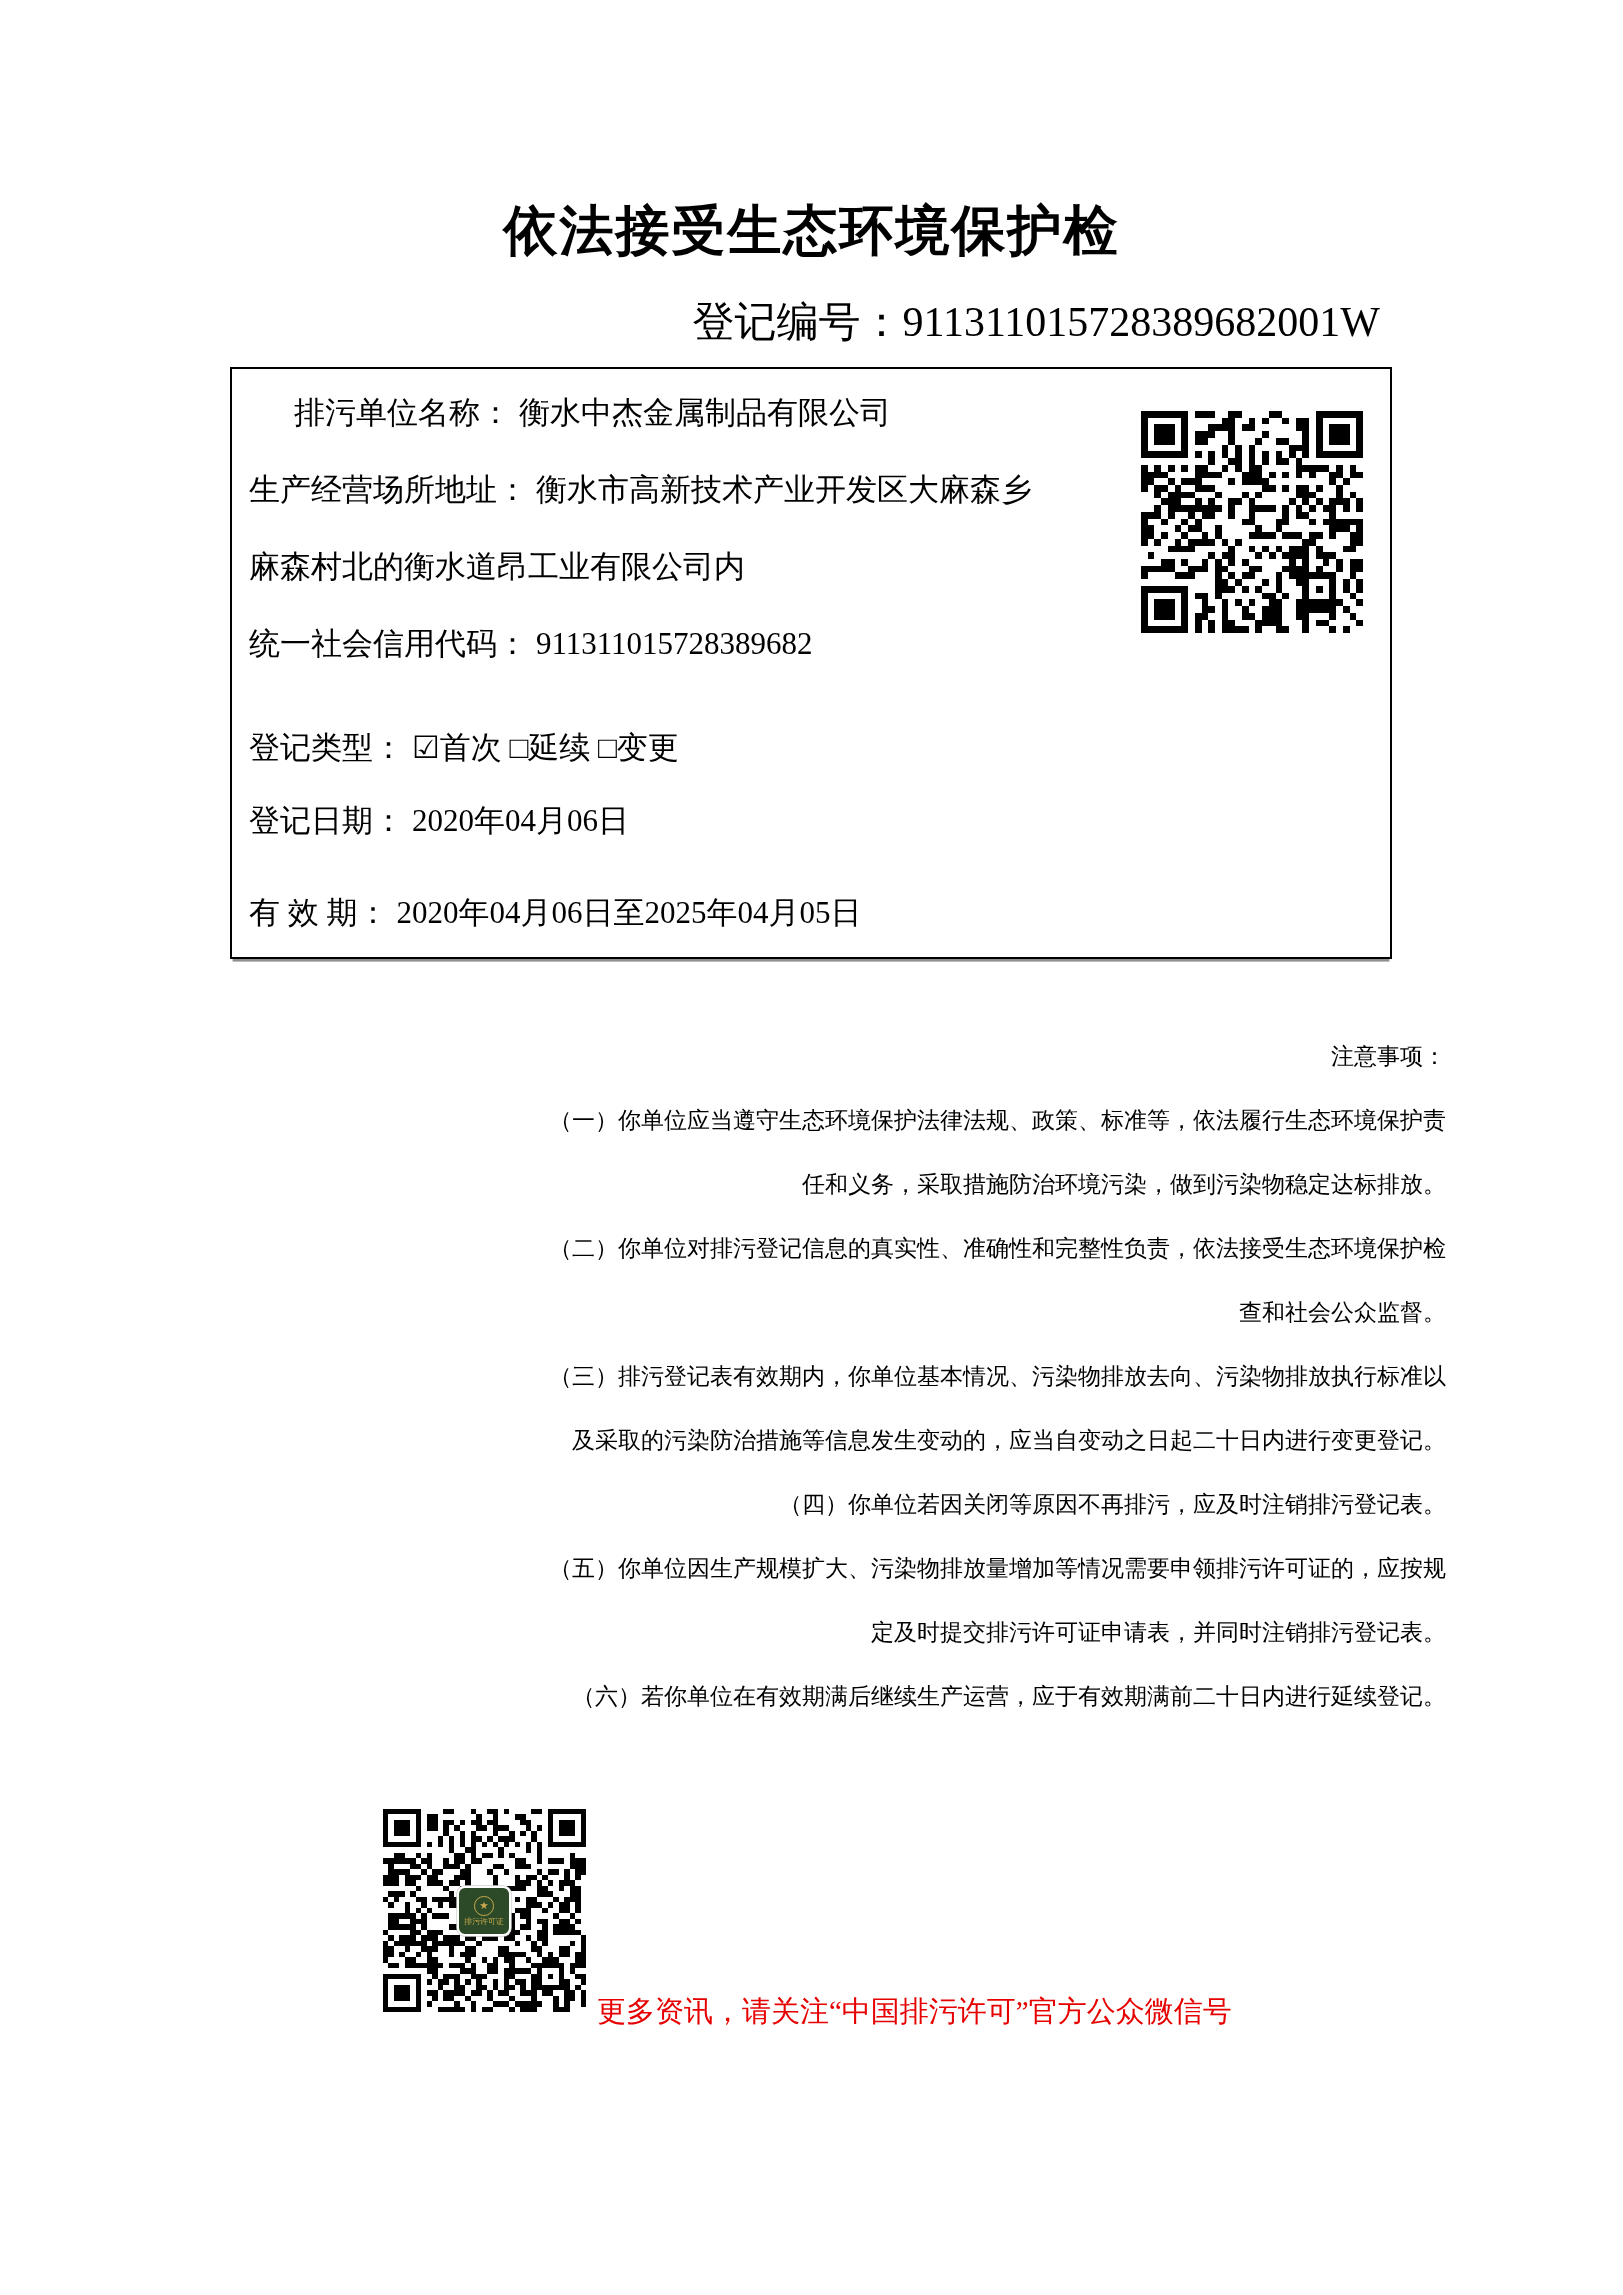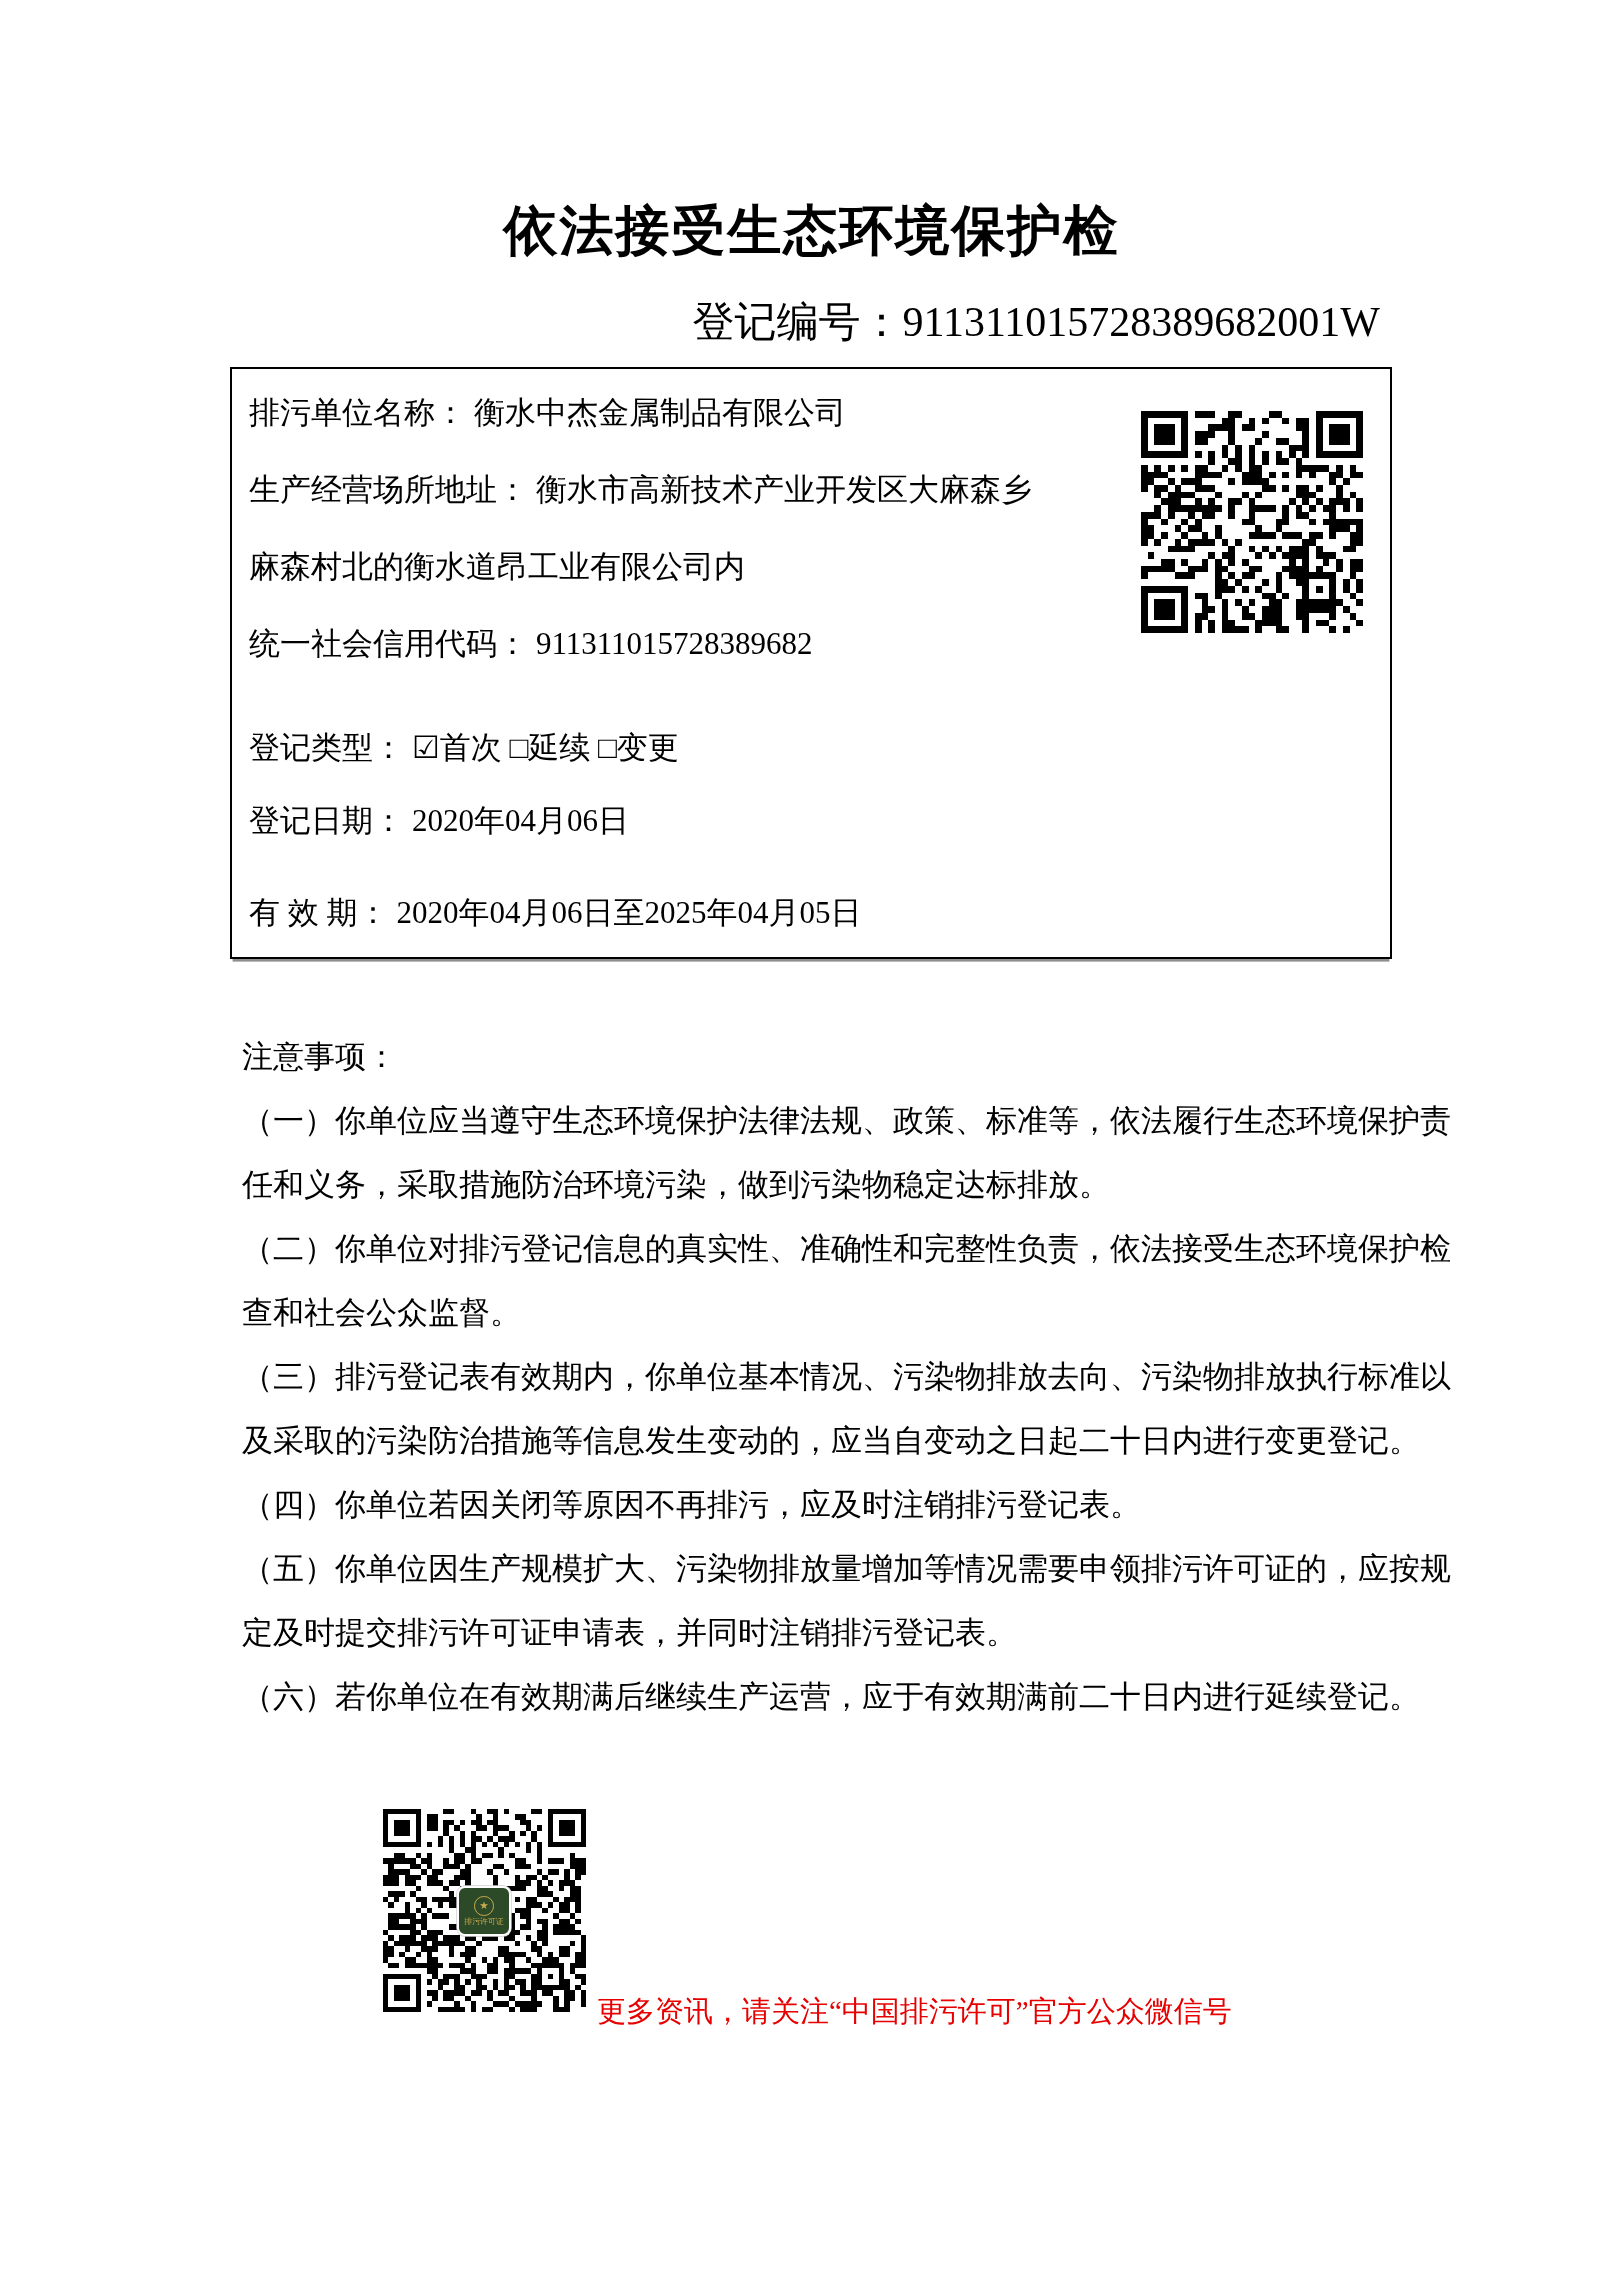--- a/index.html
+++ b/index.html
@@ -10,21 +10,21 @@
   .regline{position:absolute;top:304px;right:243px;font-size:42px;line-height:37px;white-space:nowrap;}
   .box{position:absolute;left:230px;top:367px;width:1162px;height:592px;
        border:2px solid #000;box-sizing:border-box;box-shadow:0 5.2px 0 -2.6px #8f8f8f;}
   .box .line{position:absolute;left:17px;font-size:31px;line-height:37px;white-space:nowrap;}
   .val{margin-left:7.9px;}
   .qr{position:absolute;}
   #qr-top{left:1141px;top:411px;width:222px;height:222px;}
   #qr-bottom{left:383px;top:1809px;width:203px;height:203px;}
   .qr svg{width:100%;height:100%;display:block;}
   .notes{position:absolute;left:242px;top:1025px;width:1204px;}
-  .notes .nline{font-size:31px;line-height:64px;height:64px;white-space:nowrap;}
+  .notes .nline{font-size:23px;line-height:64px;height:64px;white-space:nowrap;text-align:right;}
   .permit-logo{position:absolute;left:457px;top:1886px;width:54px;height:50px;
        background:#2d4a28;border-radius:7.9px;border:2px solid #fdfdfd;box-sizing:border-box;
        display:flex;flex-direction:column;align-items:center;justify-content:center;gap:2px;
        box-shadow:0 0 0 0.7px #cfcfcf;}
   .emblem{width:19.6px;height:19.6px;border-radius:50%;border:1.3px solid #c9a94f;box-sizing:border-box;
        display:flex;align-items:center;justify-content:center;color:#c9a94f;font-size:10.5px;line-height:1;}
   .ltext{color:#c9a94f;font-size:7.9px;line-height:1;white-space:nowrap;}
   .caption{position:absolute;left:597px;top:1994px;font-size:29px;line-height:34px;
        color:#e60000;white-space:nowrap;}
 </style>
@@ -33,21 +33,21 @@
 
 <div id="page">
 
   <div class="title">依法接受生态环境保护检</div>
 
   <div class="regline">
     <span>登记编号：</span><span>911311015728389682001W</span>
   </div>
 
   <div class="box">
-    <div class="line" style="top:25px;">
+    <div class="line" style="top:25px;margin-left:45px;">
       <span>排污单位名称：</span><span class="val">衡水中杰金属制品有限公司</span>
     </div>
     <div class="line" style="top:102px;">
       <span>生产经营场所地址：</span><span class="val">衡水市高新技术产业开发区大麻森乡</span>
     </div>
     <div class="line" style="top:179px;">
       <span>麻森村北的衡水道昂工业有限公司内</span>
     </div>
     <div class="line" style="top:256px;">
       <span>统一社会信用代码：</span><span class="val">911311015728389682</span>

